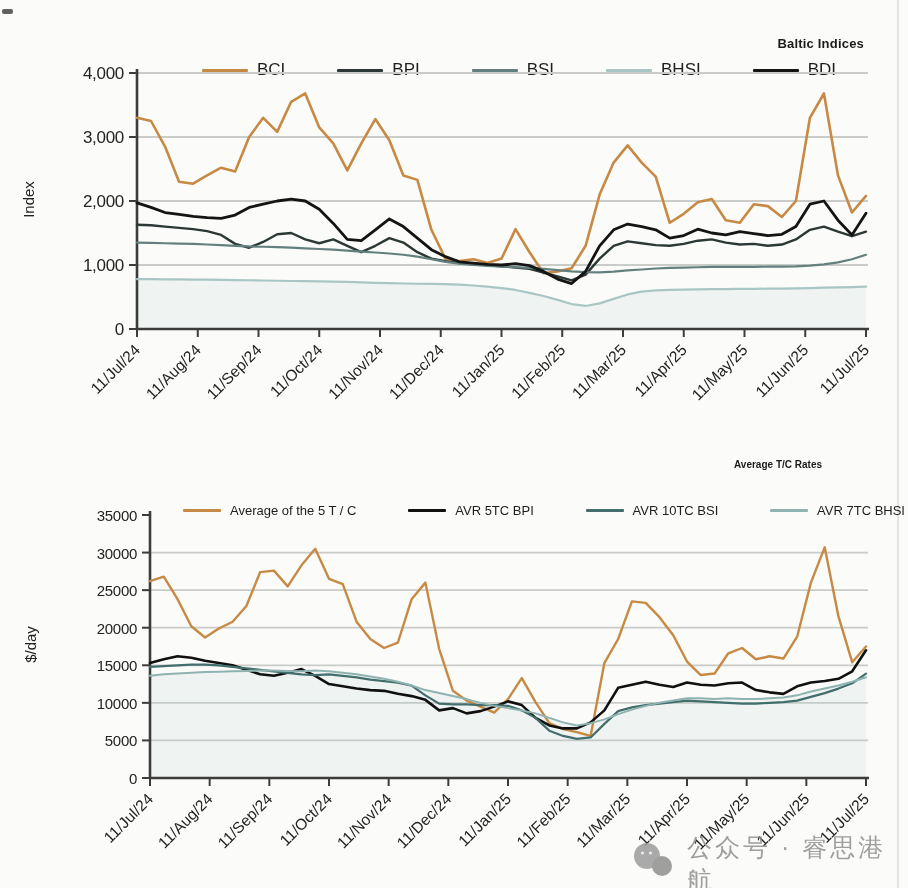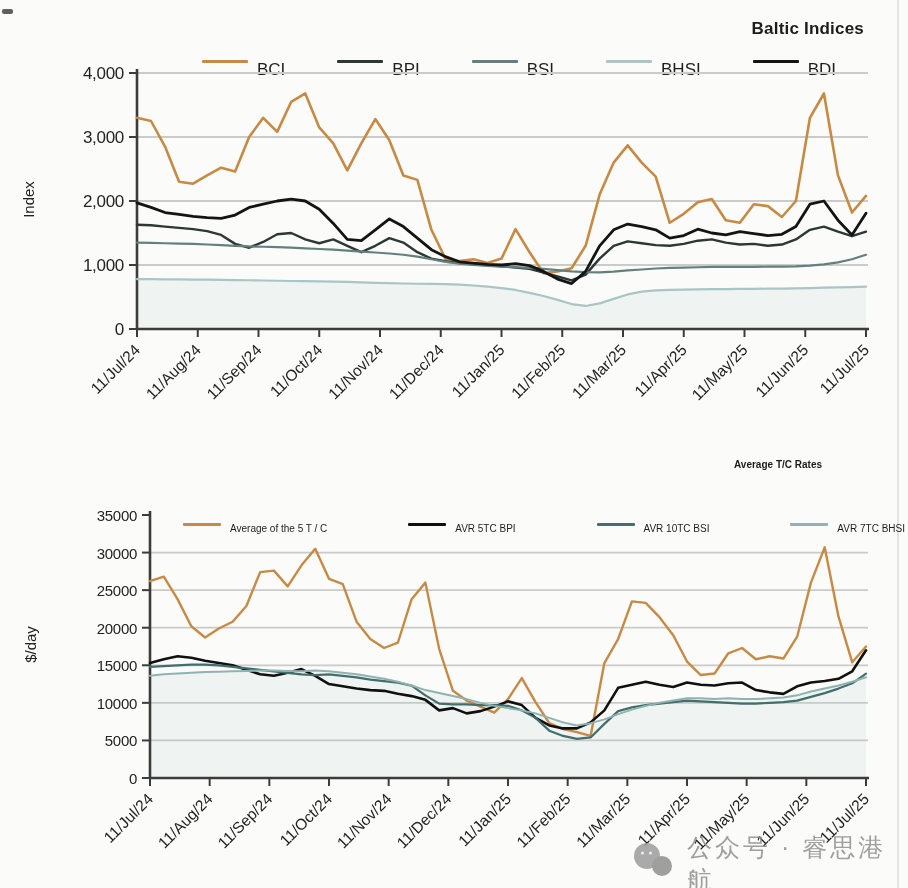--- a/index.html
+++ b/index.html
@@ -2,27 +2,27 @@
 <html><head>
 <meta charset="utf-8">
 <style>
   html,body { margin:0; padding:0; background:#ffffff; }
   .page {
     position:relative; width:908px; height:888px; overflow:hidden;
     background:#fbfbf9; color:#1c1c1c;
     font-family:"Liberation Sans", sans-serif;
   }
   .chart-title { position:absolute; font-weight:bold; white-space:nowrap; }
-  #title1 { top:19px;  right:44px; font-size:17px; letter-spacing:0.2px; }
+  #title1 { top:36px;  right:44px; font-size:13px; letter-spacing:0.2px; }
   #title2 { top:459px; right:86px; font-size:10px; }
 
   .legend { position:absolute; display:flex; justify-content:space-between; align-items:center; white-space:nowrap; }
   #legend1 { top:60px;  left:202px; width:634px; font-size:17px; }
-  #legend2 { top:503px; left:183px; width:722px; font-size:10px;margin-top:20px; }
-  .lg-item  { display:flex; }
+  #legend2 { top:503px; left:183px; width:722px; font-size:13px; }
+  .lg-item  { display:flex; align-items:center; }
   .lg-swatch{ display:inline-block; height:3px; border-radius:1px; margin-right:9px; }
   .lg-label { color:#1e1e1e; }
 
   .ylabel { position:absolute; font-size:15px; text-align:center; transform:rotate(-90deg); color:#222; }
   #ylabel1 { left:-14px; top:191px; width:84px; }
   #ylabel2 { left:-12px; top:636px; width:84px; }
 
   svg#plot { position:absolute; left:0; top:0; }
 
   .watermark { position:absolute; left:630px; top:831px; display:flex; align-items:center; opacity:0.85; z-index:5; }

